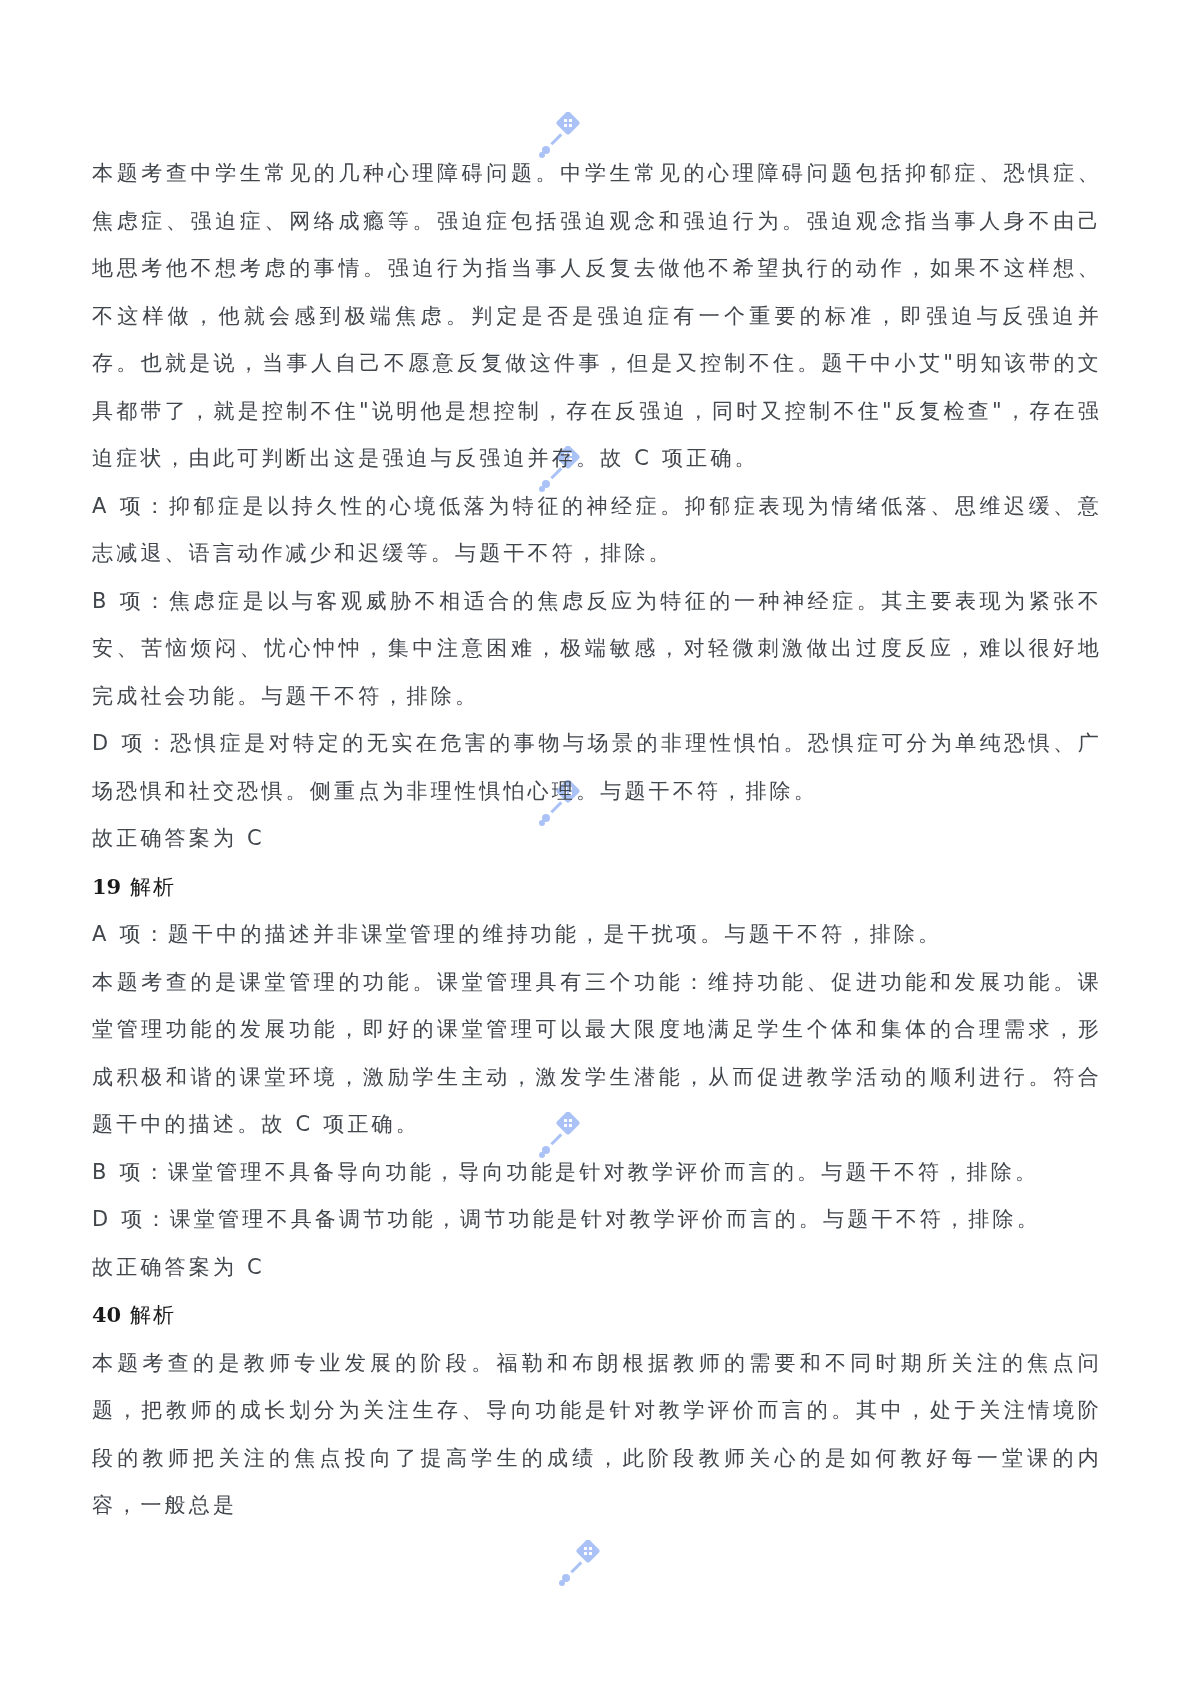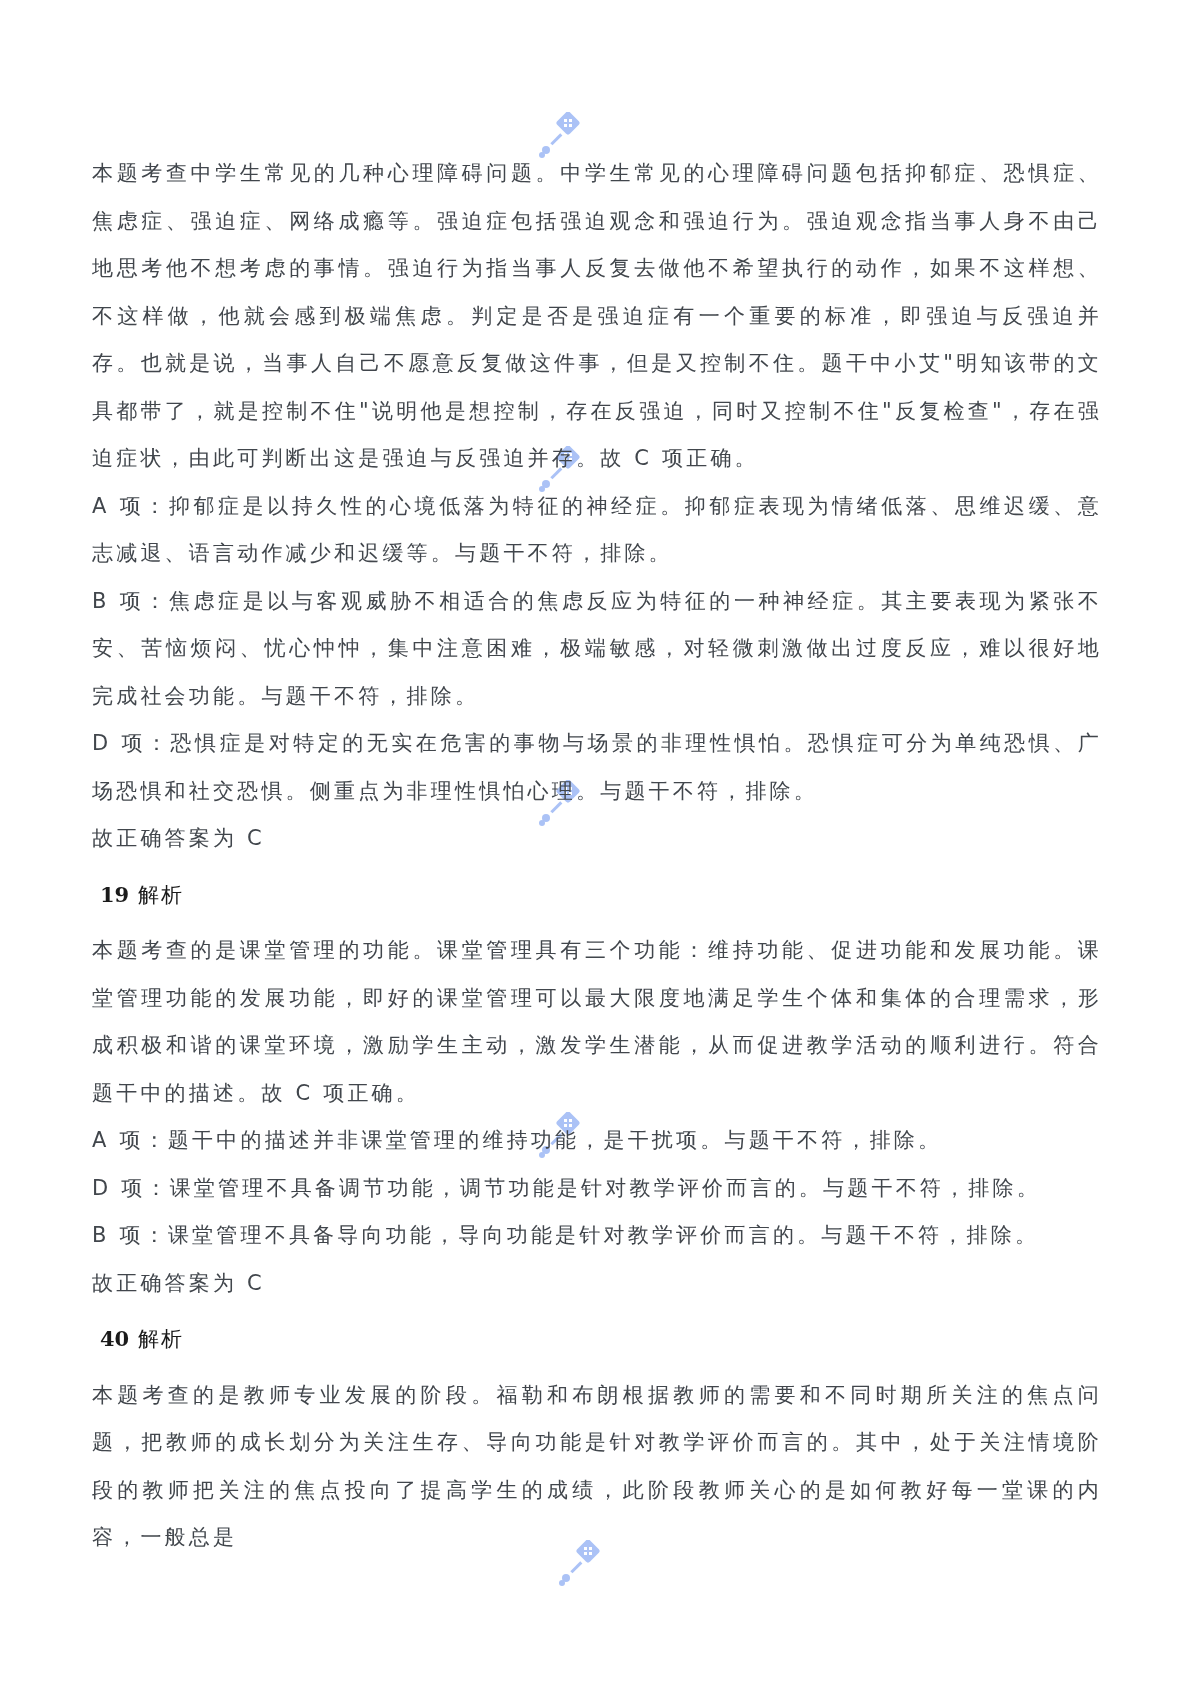--- a/index.html
+++ b/index.html
@@ -26,21 +26,21 @@
       line-height: 47.5px;
       letter-spacing: 3.2px;
       margin: 0;
       text-align: justify;
       text-align-last: left;
       color: #41464c;
     }
     .heading {
       font-size: 21px;
       line-height: 47.5px;
-      margin: 8px;
+      margin: 0;
       color: #1a1a1a;
       letter-spacing: 2px;
     }
     .heading .num {
       font-family: "DejaVu Serif", "Liberation Serif", serif;
       font-weight: bold;
       letter-spacing: 0;
     }
     .watermark {
       position: absolute;
@@ -138,24 +138,24 @@
   <section>
     <p class="para">本题考查中学生常见的几种心理障碍问题。中学生常见的心理障碍问题包括抑郁症、恐惧症、焦虑症、强迫症、网络成瘾等。强迫症包括强迫观念和强迫行为。强迫观念指当事人身不由己地思考他不想考虑的事情。强迫行为指当事人反复去做他不希望执行的动作，如果不这样想、不这样做，他就会感到极端焦虑。判定是否是强迫症有一个重要的标准，即强迫与反强迫并存。也就是说，当事人自己不愿意反复做这件事，但是又控制不住。题干中小艾"明知该带的文具都带了，就是控制不住"说明他是想控制，存在反强迫，同时又控制不住"反复检查"，存在强迫症状，由此可判断出这是强迫与反强迫并存。故 C 项正确。</p>
     <p class="para">A 项：抑郁症是以持久性的心境低落为特征的神经症。抑郁症表现为情绪低落、思维迟缓、意志减退、语言动作减少和迟缓等。与题干不符，排除。</p>
     <p class="para">B 项：焦虑症是以与客观威胁不相适合的焦虑反应为特征的一种神经症。其主要表现为紧张不安、苦恼烦闷、忧心忡忡，集中注意困难，极端敏感，对轻微刺激做出过度反应，难以很好地完成社会功能。与题干不符，排除。</p>
     <p class="para">D 项：恐惧症是对特定的无实在危害的事物与场景的非理性惧怕。恐惧症可分为单纯恐惧、广场恐惧和社交恐惧。侧重点为非理性惧怕心理。与题干不符，排除。</p>
     <p class="para">故正确答案为 C</p>
   </section>
 
   <section>
     <p class="heading"><span class="num">19</span> <span>解析</span></p>
+    <p class="para">A 项：题干中的描述并非课堂管理的维持功能，是干扰项。与题干不符，排除。</p>
     <p class="para">本题考查的是课堂管理的功能。课堂管理具有三个功能：维持功能、促进功能和发展功能。课堂管理功能的发展功能，即好的课堂管理可以最大限度地满足学生个体和集体的合理需求，形成积极和谐的课堂环境，激励学生主动，激发学生潜能，从而促进教学活动的顺利进行。符合题干中的描述。故 C 项正确。</p>
-    <p class="para">A 项：题干中的描述并非课堂管理的维持功能，是干扰项。与题干不符，排除。</p>
+    <p class="para">B 项：课堂管理不具备导向功能，导向功能是针对教学评价而言的。与题干不符，排除。</p>
     <p class="para">D 项：课堂管理不具备调节功能，调节功能是针对教学评价而言的。与题干不符，排除。</p>
-    <p class="para">B 项：课堂管理不具备导向功能，导向功能是针对教学评价而言的。与题干不符，排除。</p>
     <p class="para">故正确答案为 C</p>
   </section>
 
   <section>
     <p class="heading"><span class="num">40</span> <span>解析</span></p>
     <p class="para">本题考查的是教师专业发展的阶段。福勒和布朗根据教师的需要和不同时期所关注的焦点问题，把教师的成长划分为关注生存、导向功能是针对教学评价而言的。其中，处于关注情境阶段的教师把关注的焦点投向了提高学生的成绩，此阶段教师关心的是如何教好每一堂课的内容，一般总是</p>
   </section>
 
 </div>
 

